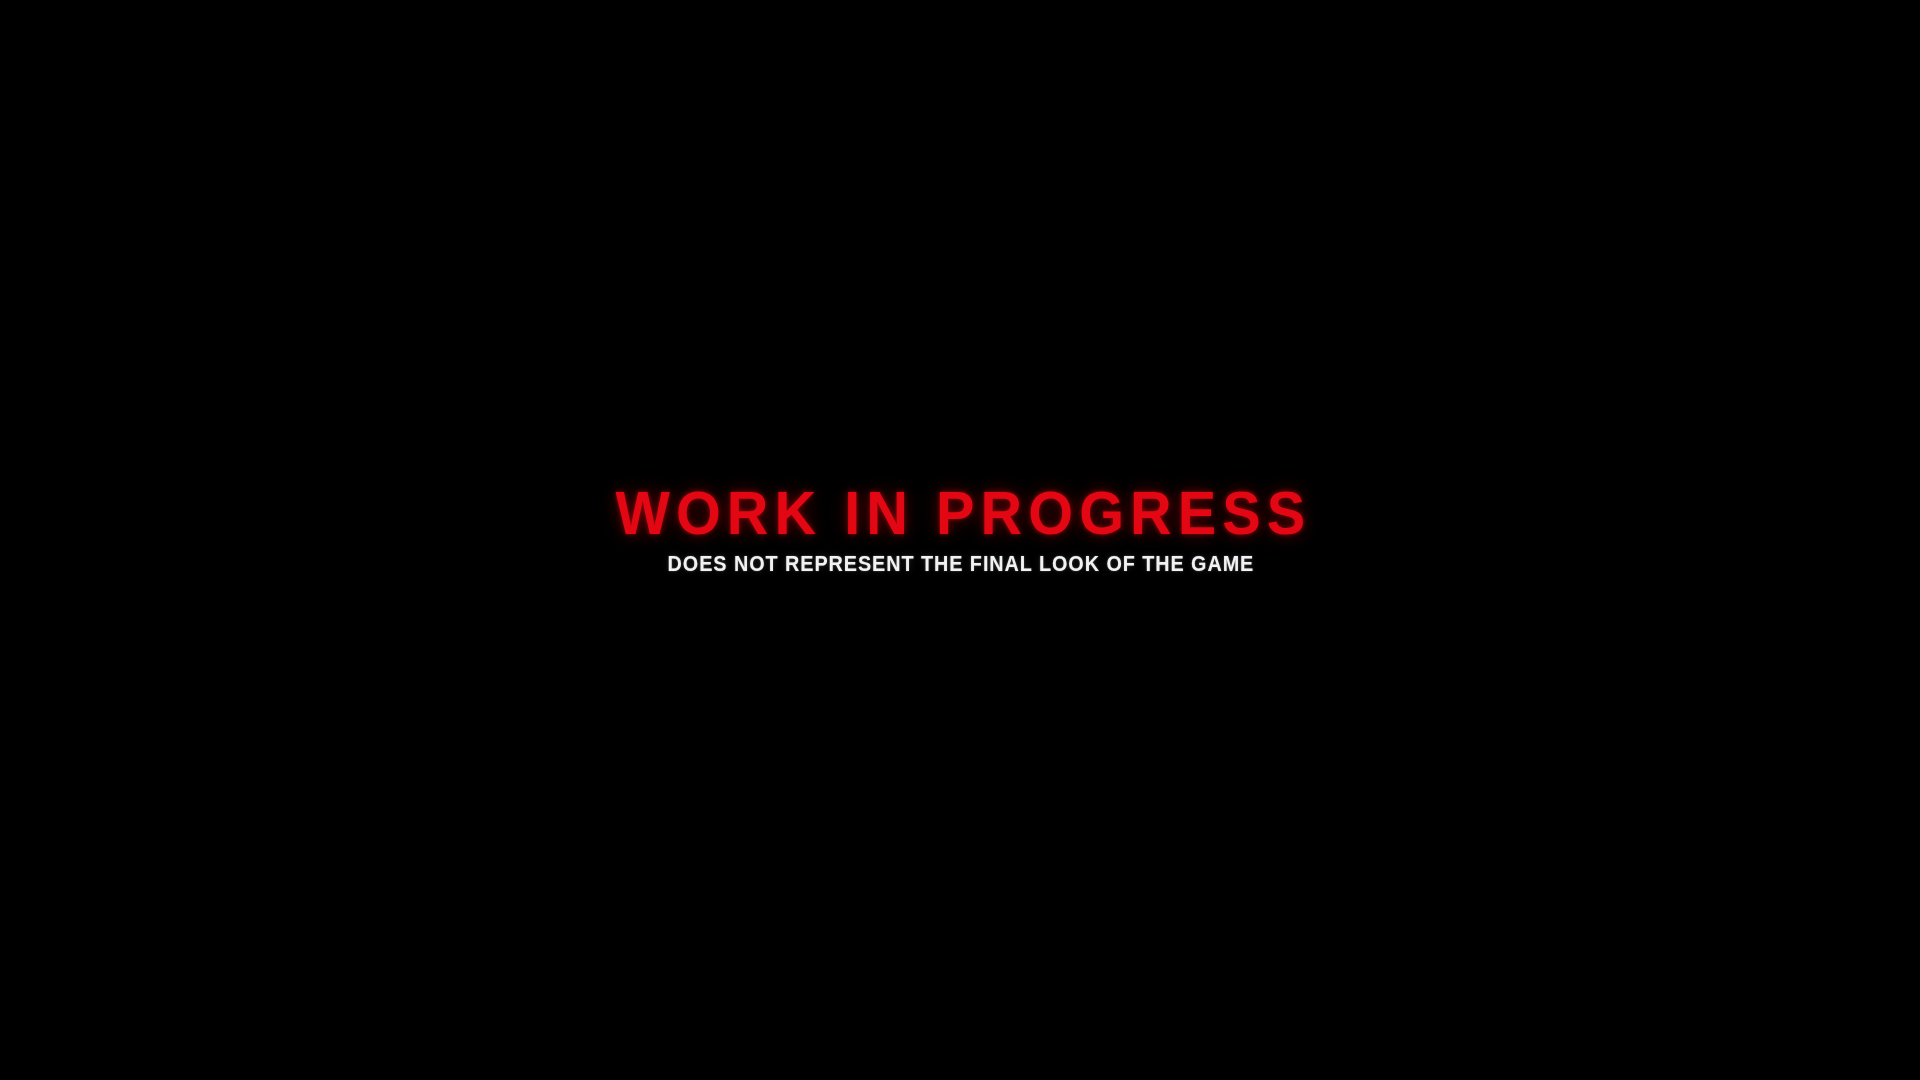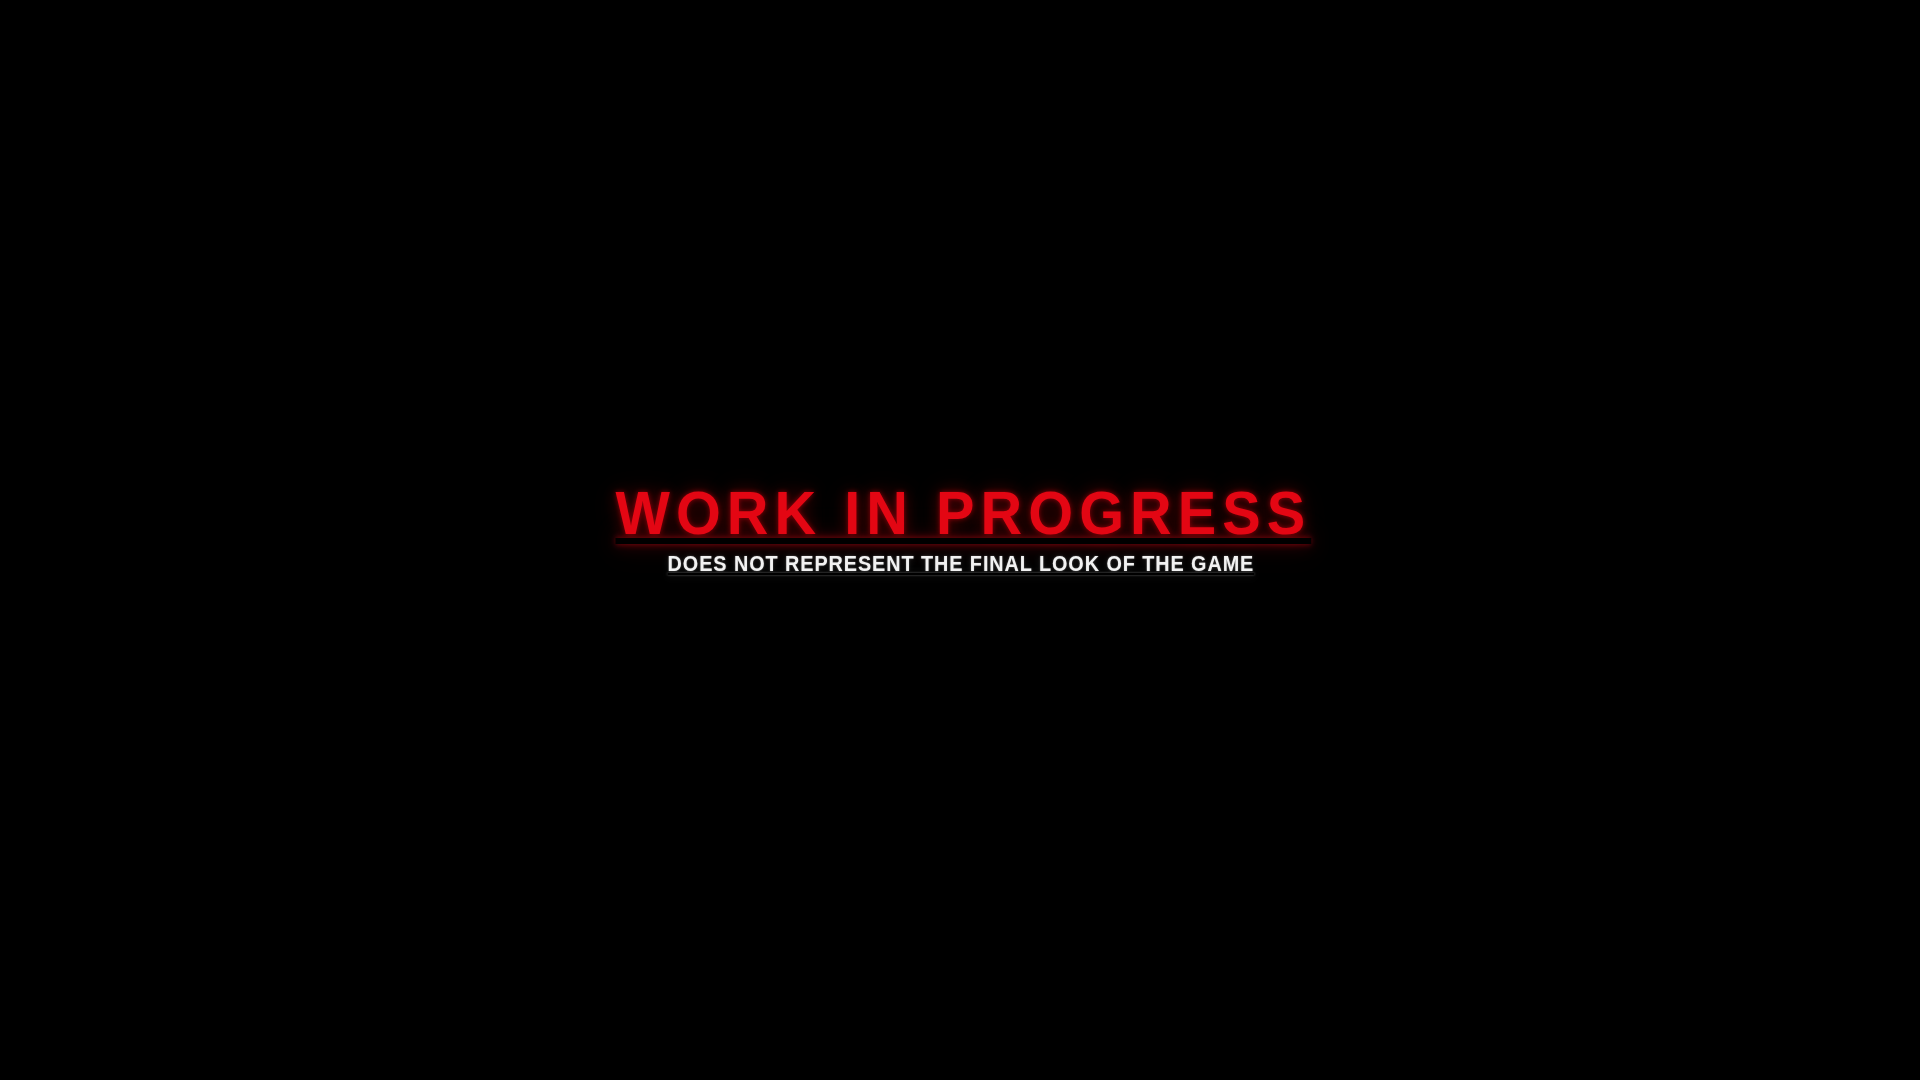--- a/index.html
+++ b/index.html
@@ -31,21 +31,20 @@
     left: 0;
     right: 0;
     top: 482px;
     display: flex;
     flex-direction: column;
     align-items: center;
     justify-content: flex-start;
     text-align: left;
     user-select: none;
     pointer-events: none;
-    text-decoration: underline;
   }
 
   .wip-headline {
     display: block;
     margin: 0;
     padding: 0;
     font-family: "Liberation Sans", sans-serif;
     font-weight: 700;
     font-size: 62px;
     line-height: 62px;

